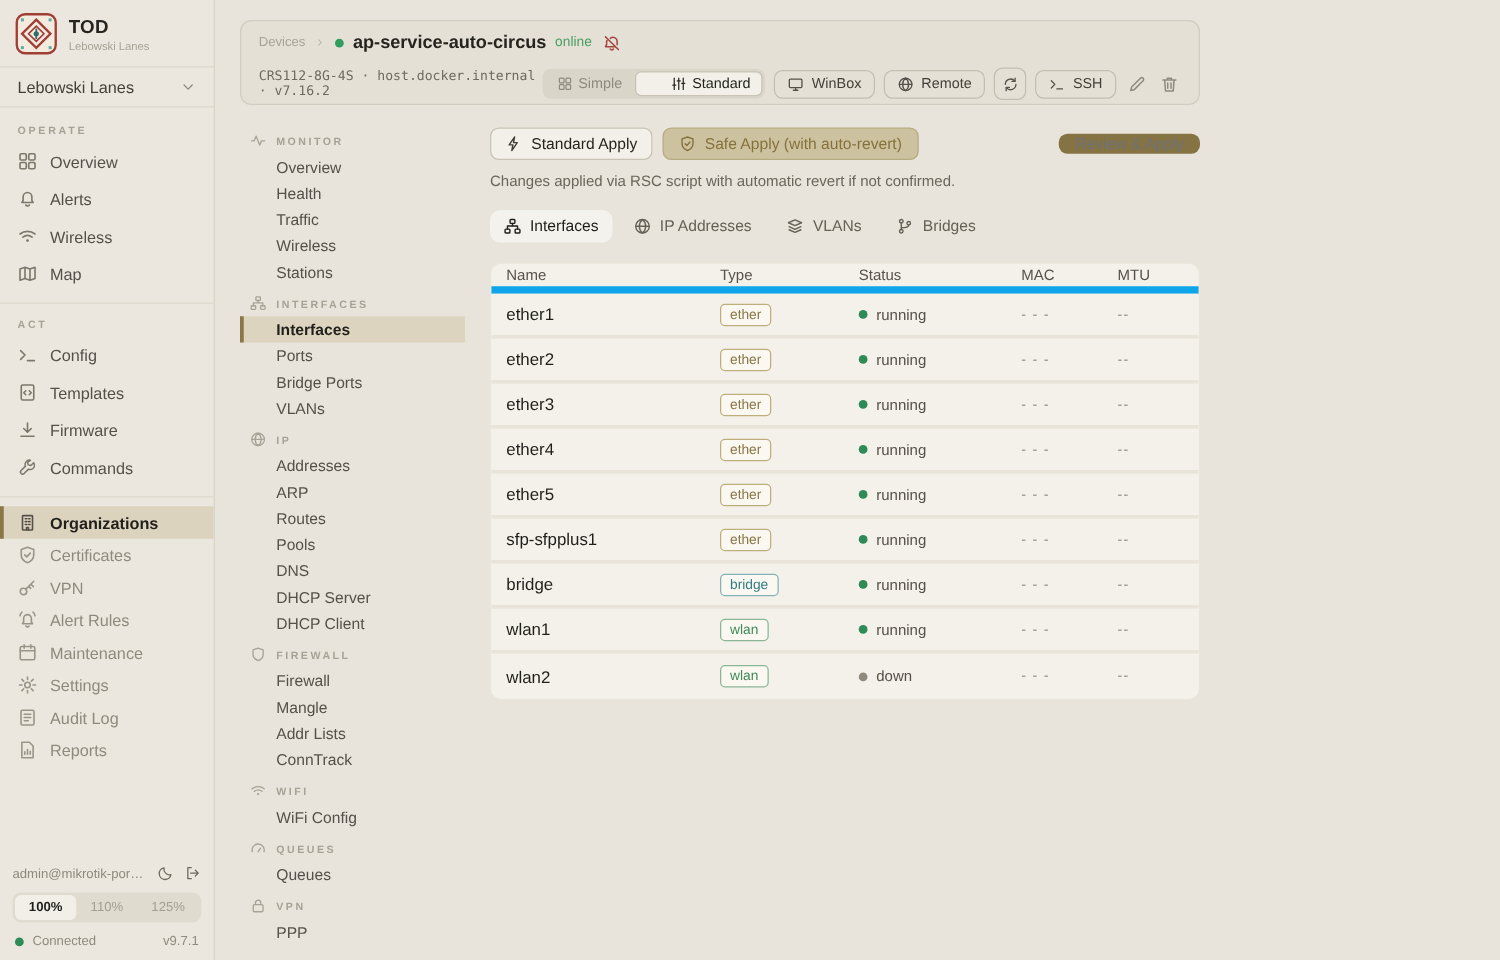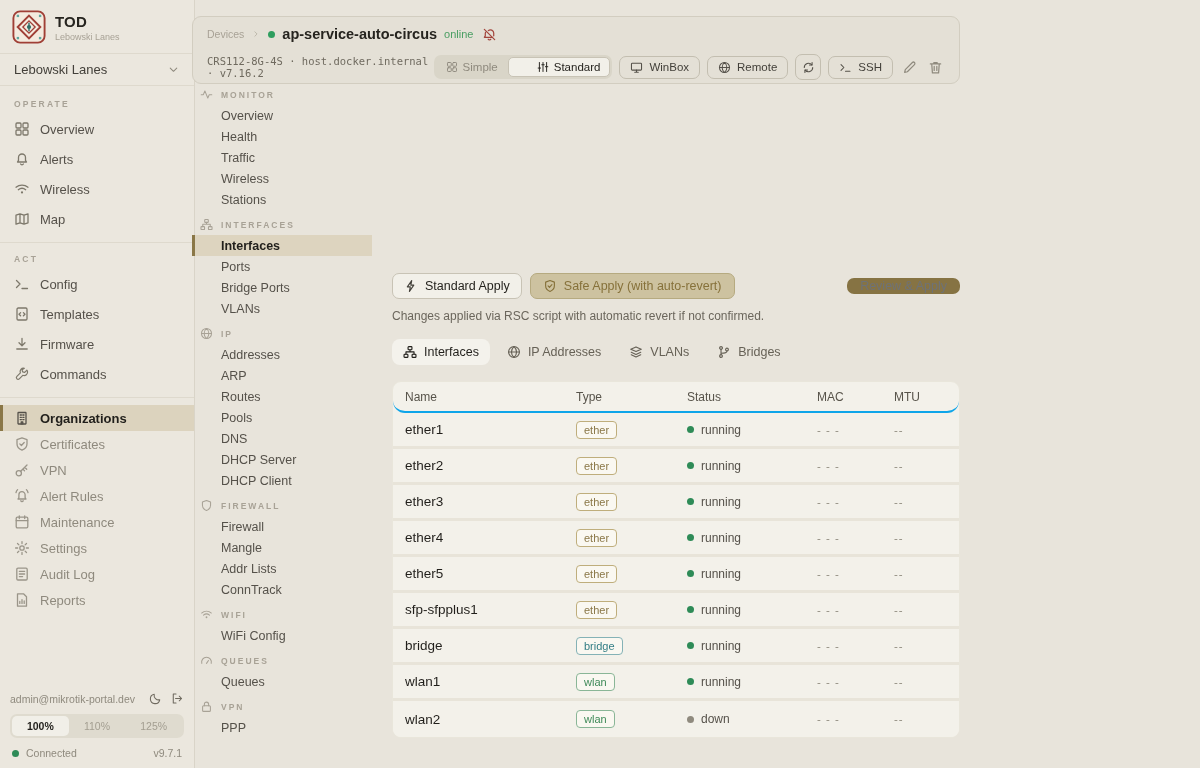--- a/index.html
+++ b/index.html
@@ -9,21 +9,21 @@
     background:#e8e4db;
     font-family:"Liberation Sans", sans-serif;
     color:#2c2a24;
     font-size:13px;
   }
   .ic { display:inline-flex; align-items:center; justify-content:center; flex:none; }
   .ic svg { width:100%; height:100%; display:block; }
 
   
   .sidebar {
-    position:absolute; left:0; top:0; bottom:0; width:195px;
+    position:absolute; left:0; top:0; bottom:0; width:172px;
     background:#ebe7de; border-right:1px solid #d9d4c8;
     display:flex; flex-direction:column;
   }
   .sb-logo-row { display:flex; align-items:center; gap:9px; padding:10px 12px 9px; border-bottom:1px solid #ded9cd; }
   .sb-logo { width:34px; height:34px; flex:none; }
   .sb-app-name { font-size:15px; font-weight:700; letter-spacing:.2px; color:#26241f; }
   .sb-app-sub { font-size:9px; color:#a8a296; margin-top:2px; }
   .sb-org { display:flex; justify-content:space-between; align-items:center; padding:8px 14px; border-bottom:1px solid #ded9cd; font-size:13px; color:#43403a; cursor:pointer; }
   .sb-org .ic { width:13px; height:13px; color:#8f8a7e; }
   .sb-nav { flex:1; padding-top:2px; overflow:hidden; }
@@ -64,21 +64,21 @@
   .seg { display:flex; background:#d9d5c8; border-radius:7px; padding:2px; }
   .seg-opt { display:flex; align-items:center; gap:5px; padding:3px 9px; font-size:11.5px; color:#8f8a7e; border-radius:5px; border:1px solid transparent; cursor:pointer; }
   .seg-opt .ic { width:12px; height:12px; }
   .seg-opt.active { background:#f2f0e9; border-color:#c8c3b5; color:#26241f;padding-left:28px; }
   .btn { display:flex; align-items:center; gap:6px; border:1px solid #c3beb0; border-radius:7px; padding:4px 10px; font-size:11.5px; color:#43403a; background:transparent; cursor:pointer; }
   .btn .ic { width:13px; height:13px; color:#55514a; }
   .icon-btn { width:26px; height:26px; display:flex; align-items:center; justify-content:center; border:1px solid #c3beb0; border-radius:7px; cursor:pointer; }
   .icon-btn .ic { width:13px; height:13px; color:#55514a; }
   .ghost-ic { width:15px; height:15px; color:#8f8a7e; margin:0 2px; cursor:pointer; }
 
-  .page-body { display:flex; align-items:flex-end; margin-top:0; }
+  .page-body { display:flex; align-items:flex-start; margin-top:18px; }
 
   
   .subnav { width:200px; flex:none; }
   .subnav-group-hd { display:flex; align-items:center; gap:8px; height:21px; margin-top:4px; padding-left:8px; }
   .subnav-group:first-child .subnav-group-hd { margin-top:0; }
   .subnav-group-hd .ic { width:13px; height:13px; color:#a8a296; }
   .subnav-group-hd .lbl { font-size:8.5px; letter-spacing:2px; color:#a8a296; font-weight:700; }
   .subnav-item { height:21px; display:flex; align-items:center; border-left:3px solid transparent; padding-left:26px; margin-right:20px; font-size:12.5px; color:#55514a; cursor:pointer; }
   .subnav-item.active { background:#ddd4bf; border-left-color:#8a7747; color:#211f1b; font-weight:600; }
 
@@ -91,21 +91,21 @@
   .btn-safe .ic { width:14px; height:14px; color:#86713a; }
   .btn-review { margin-left:auto; background:#867343; border:none; border-radius:7px; padding:1px 13px; font-size:12.5px; color:#6e7277; font-weight:500; cursor:pointer; }
   .apply-note { margin-top:10px; font-size:12px; color:#6b665c; }
   .tabs { display:flex; align-items:center; gap:6px; margin-top:16px; }
   .tab { display:flex; align-items:center; gap:7px; padding:6px 11px; border-radius:8px; font-size:12.5px; color:#666156; cursor:pointer; }
   .tab .ic { width:14px; height:14px; }
   .tab.active { background:#f4f2ec; color:#211f1b; }
 
   .table { margin-top:16px; background:#f3f1ea; border:1px solid #e9e6db; border-radius:9px; overflow:hidden; }
   .thead, .trow { display:grid; grid-template-columns:171px 111px 130px 77px 1fr; align-items:center; }
-  .thead { height:31px; border-bottom:2px solid #0ea5e9;border-radius:12px; }
+  .thead { height:24px; border-bottom:6px solid #0ea5e9; }
   .th { font-size:12px; color:#57534a; padding-left:12px; }
   .trow { height:36px; border-bottom:3px solid #e8e4d9; background:#f3f1ea; cursor:pointer; }
   .trow:last-child { border-bottom:none; }
   .td { padding-left:12px; }
   .td-name { font-size:13.5px; color:#211f1b; }
   .badge { display:inline-block; font-size:11px; padding:2px 7px; border-radius:4px; border:1px solid; background:#faf8f1; }
   .badge[data-type="ether"]  { color:#8a7747; border-color:#bfae7c; }
   .badge[data-type="bridge"] { color:#337e85; border-color:#84b2b6; }
   .badge[data-type="wlan"]   { color:#3f8a58; border-color:#8ab697; }
   .td-status { display:flex; align-items:center; gap:7px; font-size:12px; color:#55514a; }

